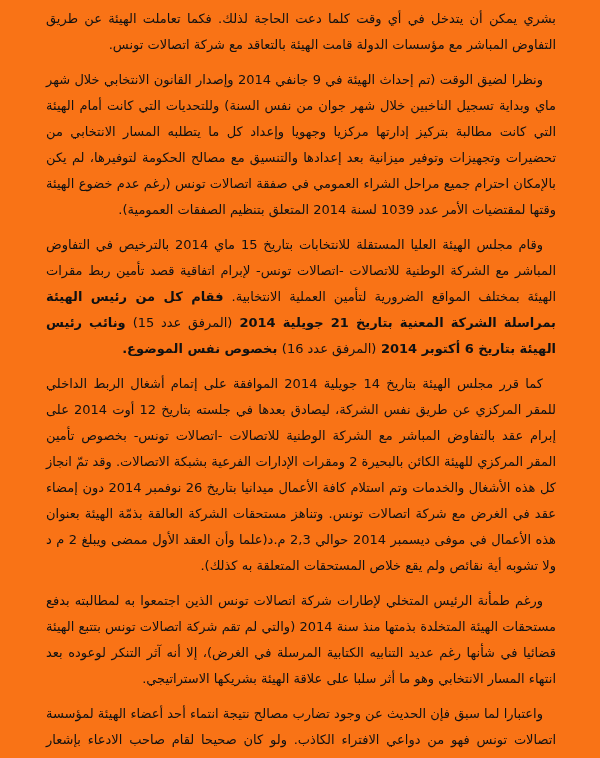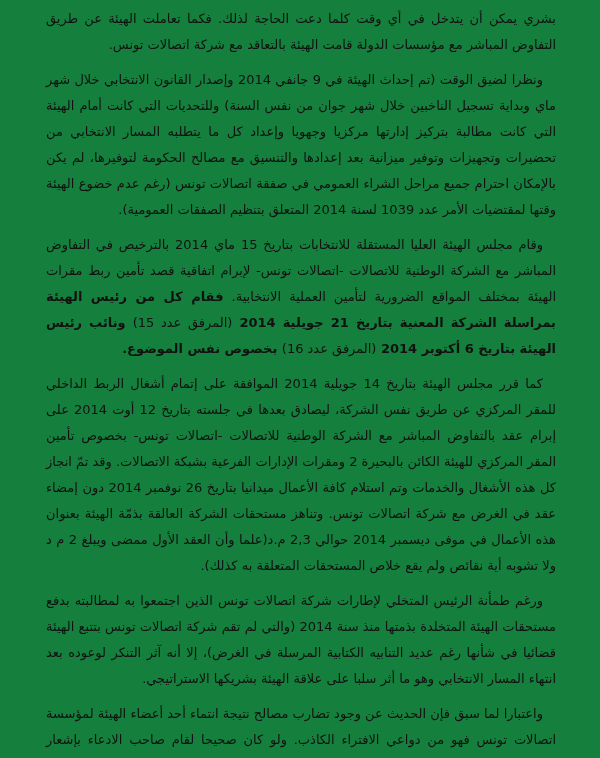--- a/index.html
+++ b/index.html
@@ -9,21 +9,21 @@
   }
   body {
     width: 600px;
     height: 758px;
     overflow: hidden;
   }
   .page {
     box-sizing: border-box;
     width: 600px;
     height: 758px;
-    background: #15803d;
+    background: #f97316;
     color: #111111;
     direction: rtl;
     padding: 6px 44px 0 46px;
     font-family: "DejaVu Sans", sans-serif;
     font-size: 13px;
     line-height: 26px;
     text-align: justify;
     text-justify: inter-word;
   }
   .para {

